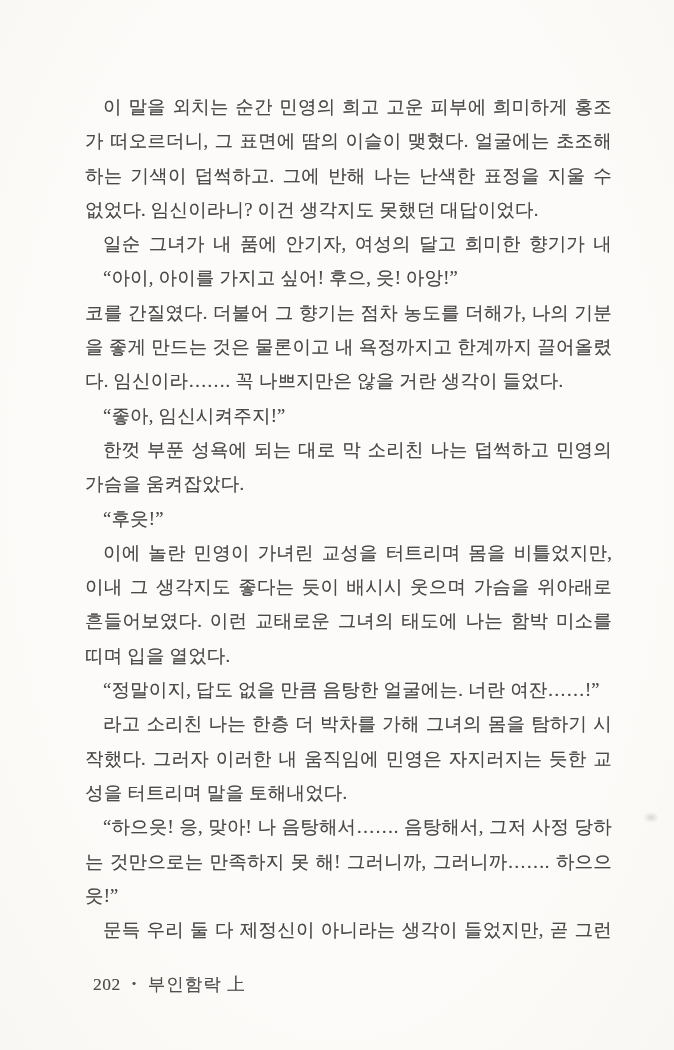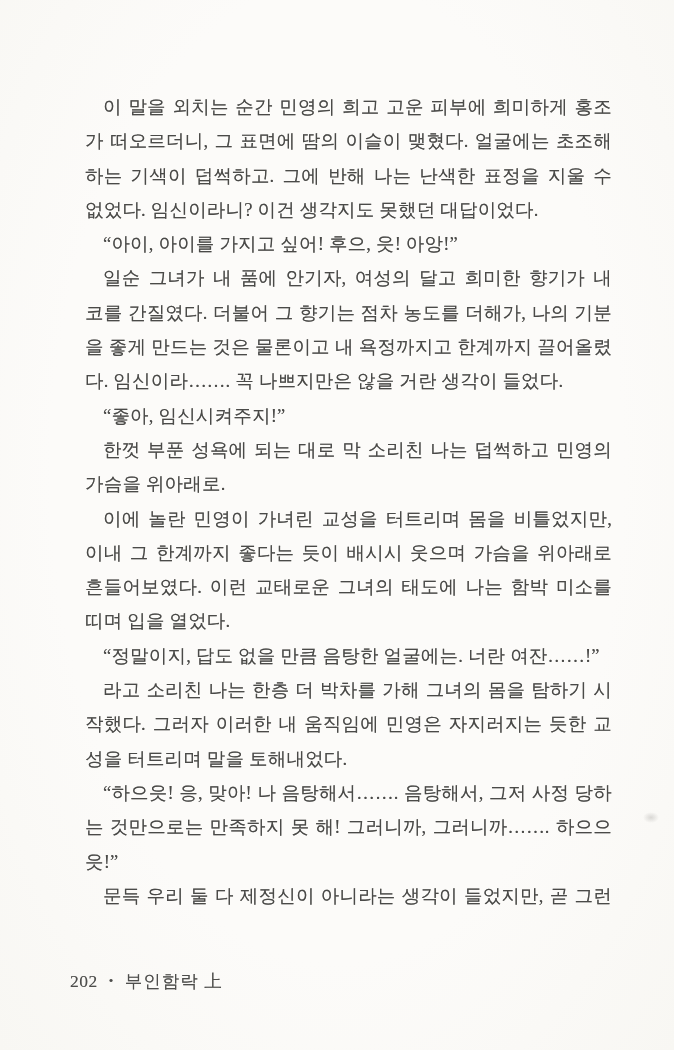--- a/index.html
+++ b/index.html
@@ -44,24 +44,24 @@
   
   .line.p-end {
     text-align: center;
     text-align-last: left;
   }
   .line.p-first {
     text-indent: 18px;
   }
   .footer {
     position: absolute;
-    left: 70px;
+    left: 93px;
     top: 970px;
     font-size: 17.5px;
-    line-height: 22px;
+    line-height: 28px;
     color: #4e4e4c;
     text-shadow: 0 0 0.5px rgba(80,80,78,0.5);
     letter-spacing: 0.5px;
     text-align: center;
   }
   .footer .sep {
     display: inline-block;
     margin: 0 11px;
     font-size: 13px;
     vertical-align: 2px;
@@ -82,30 +82,31 @@
 </head>
 <body>
 
 <div class="page">
 
   <div class="text-block">
       <div class="line p-first">이 말을 외치는 순간 민영의 희고 고운 피부에 희미하게 홍조</div>
       <div class="line">가 떠오르더니, 그 표면에 땀의 이슬이 맺혔다. 얼굴에는 초조해</div>
       <div class="line">하는 기색이 덥썩하고. 그에 반해 나는 난색한 표정을 지울 수</div>
       <div class="line p-end">없었다. 임신이라니? 이건 생각지도 못했던 대답이었다.</div>
+      <div class="line p-first">일순 그녀가 내 품에 안기자, 여성의 달고 희미한 향기가 내</div>
       <div class="line p-first p-end">“아이, 아이를 가지고 싶어! 후으, 읏! 아앙!”</div>
-      <div class="line p-first">일순 그녀가 내 품에 안기자, 여성의 달고 희미한 향기가 내</div>
       <div class="line">코를 간질였다. 더불어 그 향기는 점차 농도를 더해가, 나의 기분</div>
       <div class="line">을 좋게 만드는 것은 물론이고 내 욕정까지고 한계까지 끌어올렸</div>
       <div class="line p-end">다. 임신이라……. 꼭 나쁘지만은 않을 거란 생각이 들었다.</div>
       <div class="line p-first p-end">“좋아, 임신시켜주지!”</div>
       <div class="line p-first">한껏 부푼 성욕에 되는 대로 막 소리친 나는 덥썩하고 민영의</div>
-      <div class="line p-end">가슴을 위아래로.</div>
+      <div class="line p-end">가슴을 움켜잡았다.</div>
+      <div class="line p-first p-end">“후읏!”</div>
       <div class="line p-first">이에 놀란 민영이 가녀린 교성을 터트리며 몸을 비틀었지만,</div>
-      <div class="line">이내 그 한계까지 좋다는 듯이 배시시 웃으며 가슴을 위아래로</div>
+      <div class="line">이내 그 생각지도 좋다는 듯이 배시시 웃으며 가슴을 위아래로</div>
       <div class="line">흔들어보였다. 이런 교태로운 그녀의 태도에 나는 함박 미소를</div>
       <div class="line p-end">띠며 입을 열었다.</div>
       <div class="line p-first p-end">“정말이지, 답도 없을 만큼 음탕한 얼굴에는. 너란 여잔……!”</div>
       <div class="line p-first">라고 소리친 나는 한층 더 박차를 가해 그녀의 몸을 탐하기 시</div>
       <div class="line">작했다. 그러자 이러한 내 움직임에 민영은 자지러지는 듯한 교</div>
       <div class="line p-end">성을 터트리며 말을 토해내었다.</div>
       <div class="line p-first">“하으읏! 응, 맞아! 나 음탕해서……. 음탕해서, 그저 사정 당하</div>
       <div class="line">는 것만으로는 만족하지 못 해! 그러니까, 그러니까……. 하으으</div>
       <div class="line p-end">읏!”</div>
       <div class="line p-first">문득 우리 둘 다 제정신이 아니라는 생각이 들었지만, 곧 그런</div>

